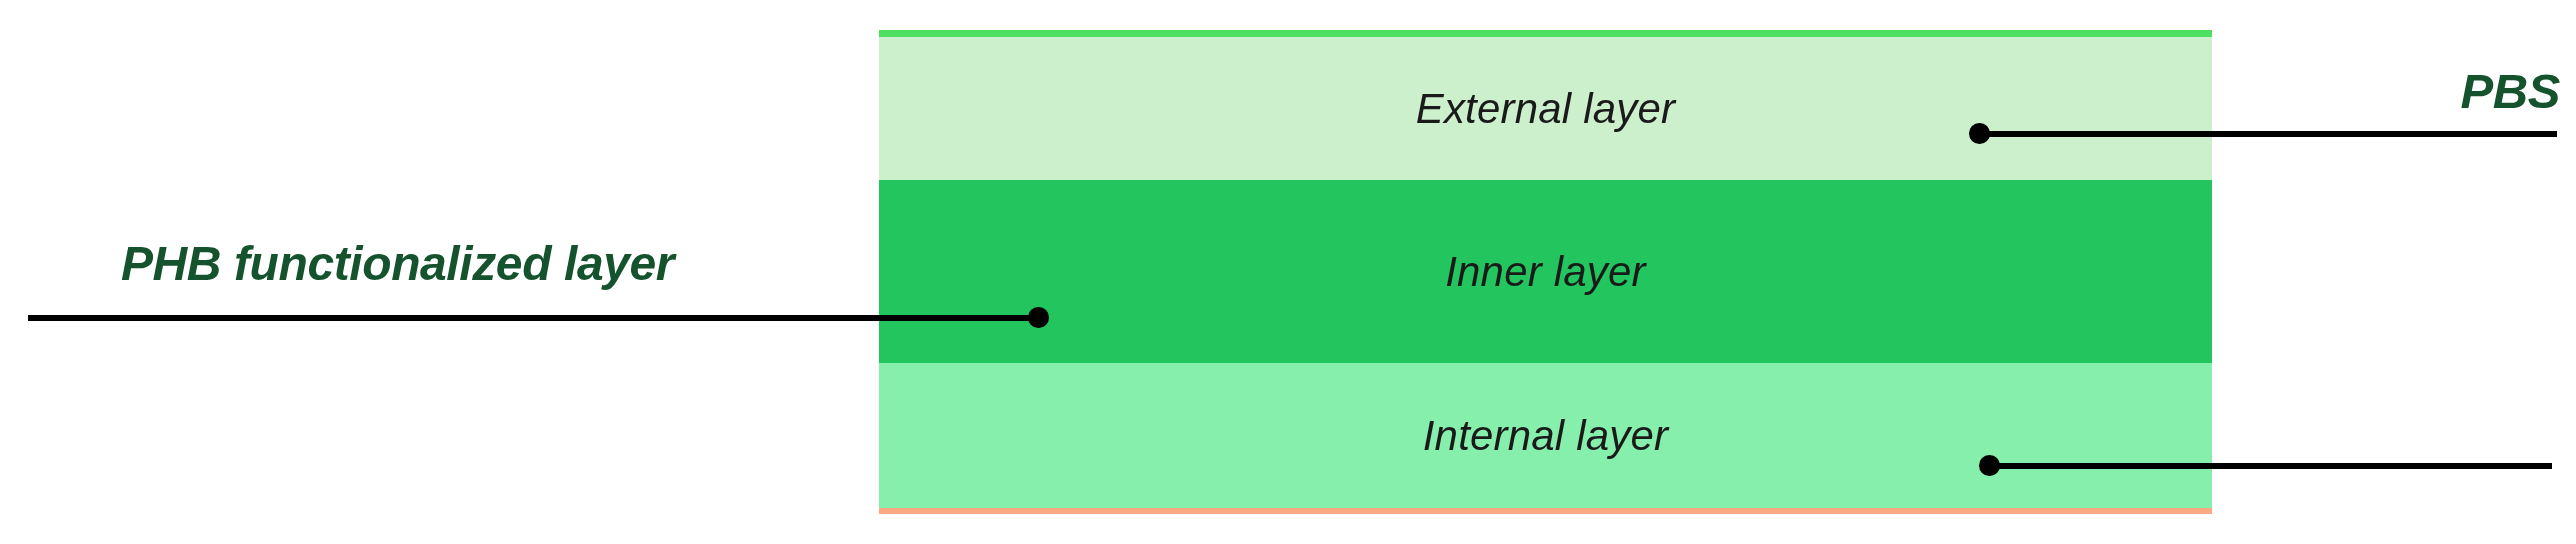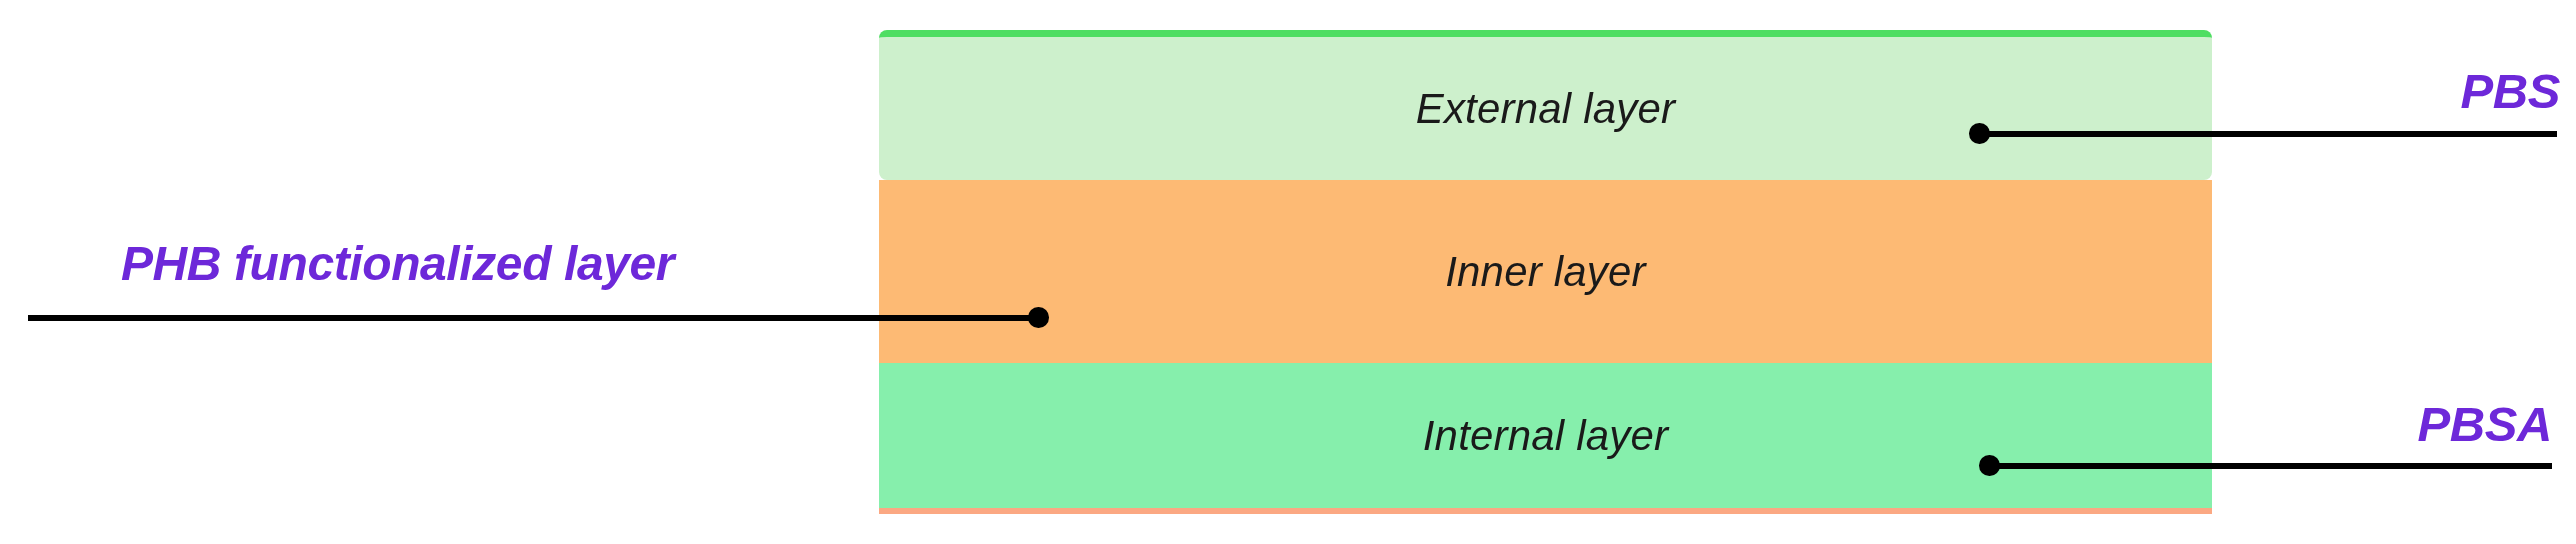--- a/index.html
+++ b/index.html
@@ -40,27 +40,26 @@
     align-items: center;
     justify-content: center;
   }
 
   .layer-external {
     top: 0;
     height: 150px;
     background: #cdf0cc;
     border-top: 7.1px solid #4ede62;
     box-sizing: border-box;
-    border-radius: 8px;
   }
 
   .layer-inner {
     top: 150px;
     height: 184px;
-    background: #fdba74;
+    background: #22c55e;
   }
 
   .layer-internal {
     top: 333px;
     height: 151px;
     background: #86efac;
     border-bottom: 6.3px solid #fba883;
     box-sizing: border-box;
   }
 
@@ -140,21 +139,21 @@
     left: 41px;
     top: 240px;
     width: 713px;
     text-align: center;
   }
 
   .callout-label {
     font-style: italic;
     font-weight: bold;
     font-size: 49px;
-    color: #6d28d9;
+    color: #14532d;
     white-space: nowrap;
     line-height: 1;
     letter-spacing: -0.4px;
   }
   .callout-label.small-gap {
     font-size: 48px;
   }
 </style>
 </head>
 <body>
@@ -178,23 +177,20 @@
   </div>
 
   <div class="leader-dot callout-pbs-dot"></div>
   <div class="leader-line callout-pbs-line"></div>
   <div class="callout-pbs-text">
     <span class="callout-label">PBS</span>
   </div>
 
   <div class="leader-dot callout-pbsa-dot"></div>
   <div class="leader-line callout-pbsa-line"></div>
-  <div class="callout-pbsa-text">
-    <span class="callout-label">PBSA</span>
-  </div>
 
   <div class="leader-dot callout-phb-dot"></div>
   <div class="leader-line callout-phb-line"></div>
   <div class="callout-phb-text">
     <span class="callout-label small-gap">PHB functionalized layer</span>
   </div>
 
 </div>
 
 

